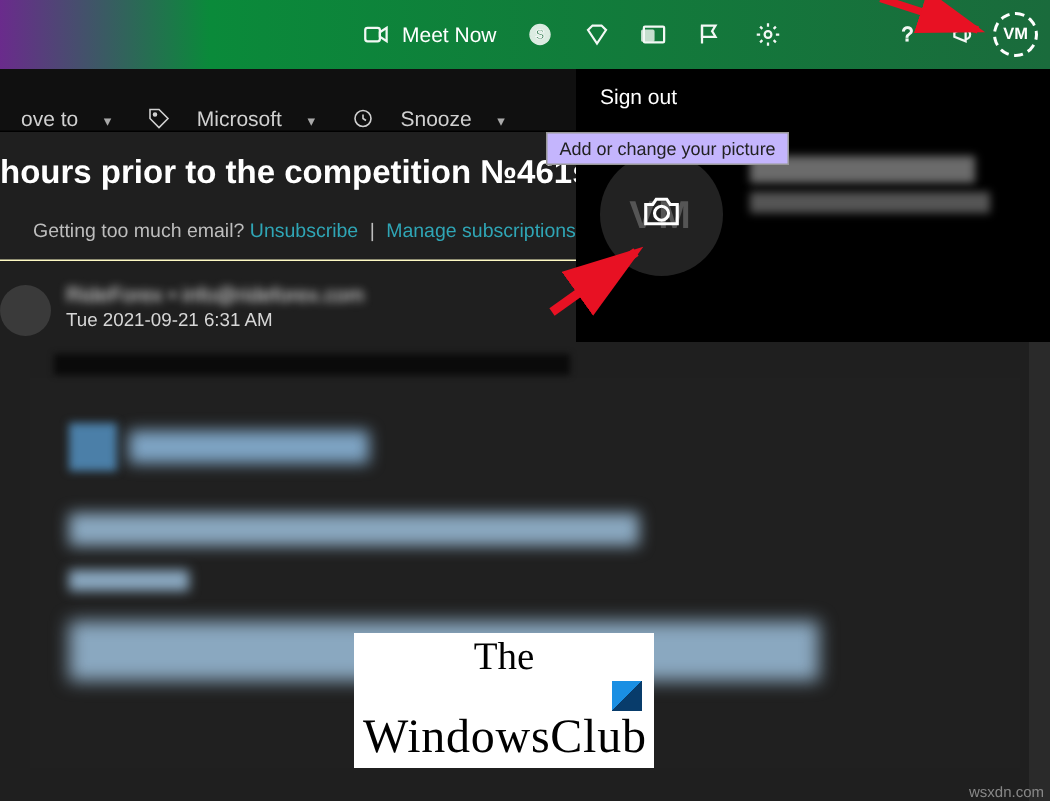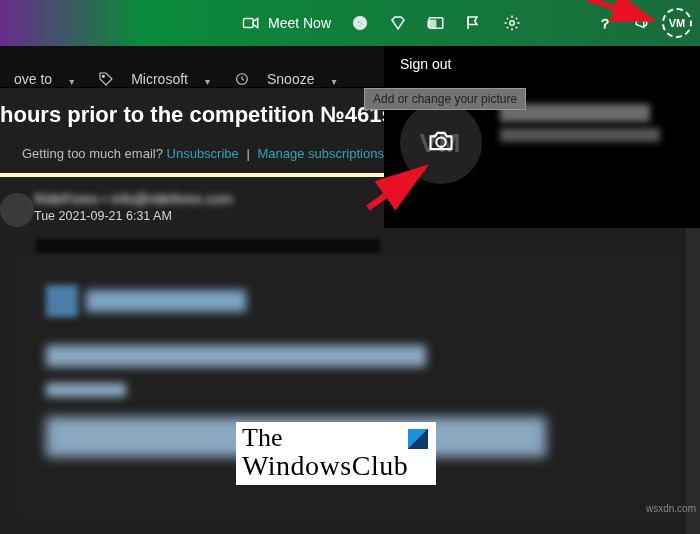--- a/index.html
+++ b/index.html
@@ -24,77 +24,77 @@
 
 .toolrow { height: 42px; background: #101010; display: flex; align-items: center; color: #d0d0d0; font-size: 14px; gap: 4px; padding-left: 4px; border-bottom: 1px solid #000; }
 .tool { display: flex; align-items: flex-end; gap: 17px; padding: 0 10px; height: 100%; cursor: pointer; }
 .tool .chev { font-size: 10px; opacity: .8; }
 .tool svg { width: 16px; height: 16px; fill: none; stroke: #d0d0d0; stroke-width: 1.6; }
 
 
 .subject { padding: 14px 16px 10px 0; color: #fff; font-size: 22px; font-weight: 600; }
 
 
-.banner { padding: 8px 0 12px 22px; font-size: 13px; color: #bdbdbd; border-bottom: 4px solid #fef9c3; }
+.banner { padding: 8px 0 12px 22px; font-size: 13px; color: #bdbdbd; border-bottom: 1px solid #fef9c3; }
 .banner a { color: #2fa5b5; text-decoration: none; }
 .banner .sep { color: #bdbdbd; margin: 0 4px; }
 
 
-.sender { display: flex; align-items: flex-start; padding: 14px 0 6px 0; }
+.sender { display: flex; align-items: flex-start; gap: 10px; padding: 14px 0 6px 0; }
 .sender .circ { width: 34px; height: 34px; border-radius: 50%; background: #3a3a3a; margin-top: 2px; }
 .sender .lines { flex: 1; color: #d6d6d6; font-size: 13px; }
 .sender .from { filter: blur(3px); color: #eee; font-size: 14px; margin-bottom: 2px; }
 .sender .date { font-size: 12.5px; margin-bottom: 6px; }
 .sender .to { font-size: 13px; }
 
 
 .body-area { margin: 20px 20px 0 20px; background: #202020; height: 260px; position: relative; padding: 30px 26px; }
 .body-area .dark-strip { position: absolute; top: -16px; left: 16px; right: 300px; height: 14px; background: #0a0a0a; filter: blur(2px); }
 .logo-b { width: 200px; height: 32px; margin-bottom: 28px; display: flex; gap: 8px; }
 .logo-b .sq { width: 32px; height: 32px; background: #4b7fa8; filter: blur(3px); }
 .logo-b .tx { flex: 1; height: 22px; background: #7ea4c4; filter: blur(5px); margin-top: 5px; }
 .h1-b { width: 380px; height: 22px; background: #8aa8c0; filter: blur(5px); margin-bottom: 16px; }
 .p-b { width: 80px; height: 14px; background: #8aa8c0; filter: blur(4px); margin-bottom: 20px; }
 .para-b { width: 500px; height: 40px; background: #8aa8c0; filter: blur(6px); }
 
 
 .wm { position: absolute; left: 236px; top: 422px; width: 200px; background: #fff; color: #000; padding: 2px 6px 4px 6px; font-family: "Times New Roman", serif; line-height: 1.05; }
-.wm .line1 { display: flex; align-items: center; font-size: 26px; font-weight: 400; }
+.wm .line1 { display: flex; align-items: center; font-size: 26px; font-weight: 400; flex-direction: column; }
 .wm .sq { width: 20px; height: 20px; background: linear-gradient(135deg, #1a8fe3 0%, #1a8fe3 50%, #083c6b 50%); margin-left: auto; margin-right: 2px; margin-top: 3px; }
-.wm .line2 { font-size: 28px; letter-spacing: .5px; }
+.wm .line2 { font-size: 32px; letter-spacing: .5px; }
 
 
 .flyout { position: absolute; right: 0; top: 46px; width: 316px; background: #000; color: #fff; padding: 16px 16px 14px 16px; min-height: 182px; }
 .fly-top { display: flex; align-items: center; justify-content: space-between; position: absolute; top: 10px; left: 16px; right: 16px; }
 .mslogo { display: flex; align-items: center; gap: 6px; font-size: 15px; color: #fff; }
 .mslogo .grid { width: 18px; height: 18px; display: grid; grid-template: 1fr 1fr / 1fr 1fr; gap: 1px; }
 .mslogo .grid span:nth-child(1){background:#f25022;} .mslogo .grid span:nth-child(2){background:#7fba00;} .mslogo .grid span:nth-child(3){background:#00a4ef;} .mslogo .grid span:nth-child(4){background:#ffb900;}
 .signout { font-size: 14px; color: #fff; cursor: pointer; }
 .fly-body { display: flex; gap: 18px; margin-top: 40px; }
 .prof-circle { width: 82px; height: 82px; border-radius: 50%; background: #222; display: flex; align-items: center; justify-content: center; position: relative; }
 .prof-circle .init { color: #555; font-size: 26px; font-weight: 600; letter-spacing: 2px; }
 .prof-circle .cam { position: absolute; }
 .prof-circle .cam svg { width: 28px; height: 24px; stroke: #fff; fill: none; stroke-width: 1.8; }
 .fly-info { flex: 1; padding-top: 2px; }
 .fly-info .name { height: 18px; width: 150px; background: #6b6b6b; filter: blur(3px); margin-bottom: 6px; }
 .fly-info .mail { height: 14px; width: 160px; background: #555; filter: blur(3px); margin-bottom: 10px; }
 .fly-info a { display: block; color: #3ea0d6; font-size: 13.5px; text-decoration: none; margin-bottom: 5px; }
 
 
-.tooltip { position: absolute; left: 364px; top: 88px; background: #737373; color: #222; font-size: 12px; padding: 3px 8px; border: 1px solid #999; white-space: nowrap; }
+.tooltip { position: absolute; left: 364px; top: 88px; background: #c4b5fd; color: #222; font-size: 12px; padding: 3px 8px; border: 1px solid #999; white-space: nowrap; }
 
 
 .arrow { position: absolute; pointer-events: none; }
 .arrow svg { overflow: visible; }
 
 
 .vscroll { position: absolute; right: 0; top: 228px; bottom: 0; width: 14px; background: #2a2a2a; }
 
 
-.srcmark { position: absolute; right: 4px; bottom: 20px; font-size: 10px; color: #888; }
+.srcmark { position: absolute; right: 4px; bottom: 0; font-size: 10px; color: #888; }
 </style>
 </head>
 <body>
 
 <div class="topbar">
   <div class="rainbow">
     <div class="stripe s1"></div>
       <div class="stripe s2"></div>
       <div class="stripe s3"></div>
       <div class="stripe s4"></div>

